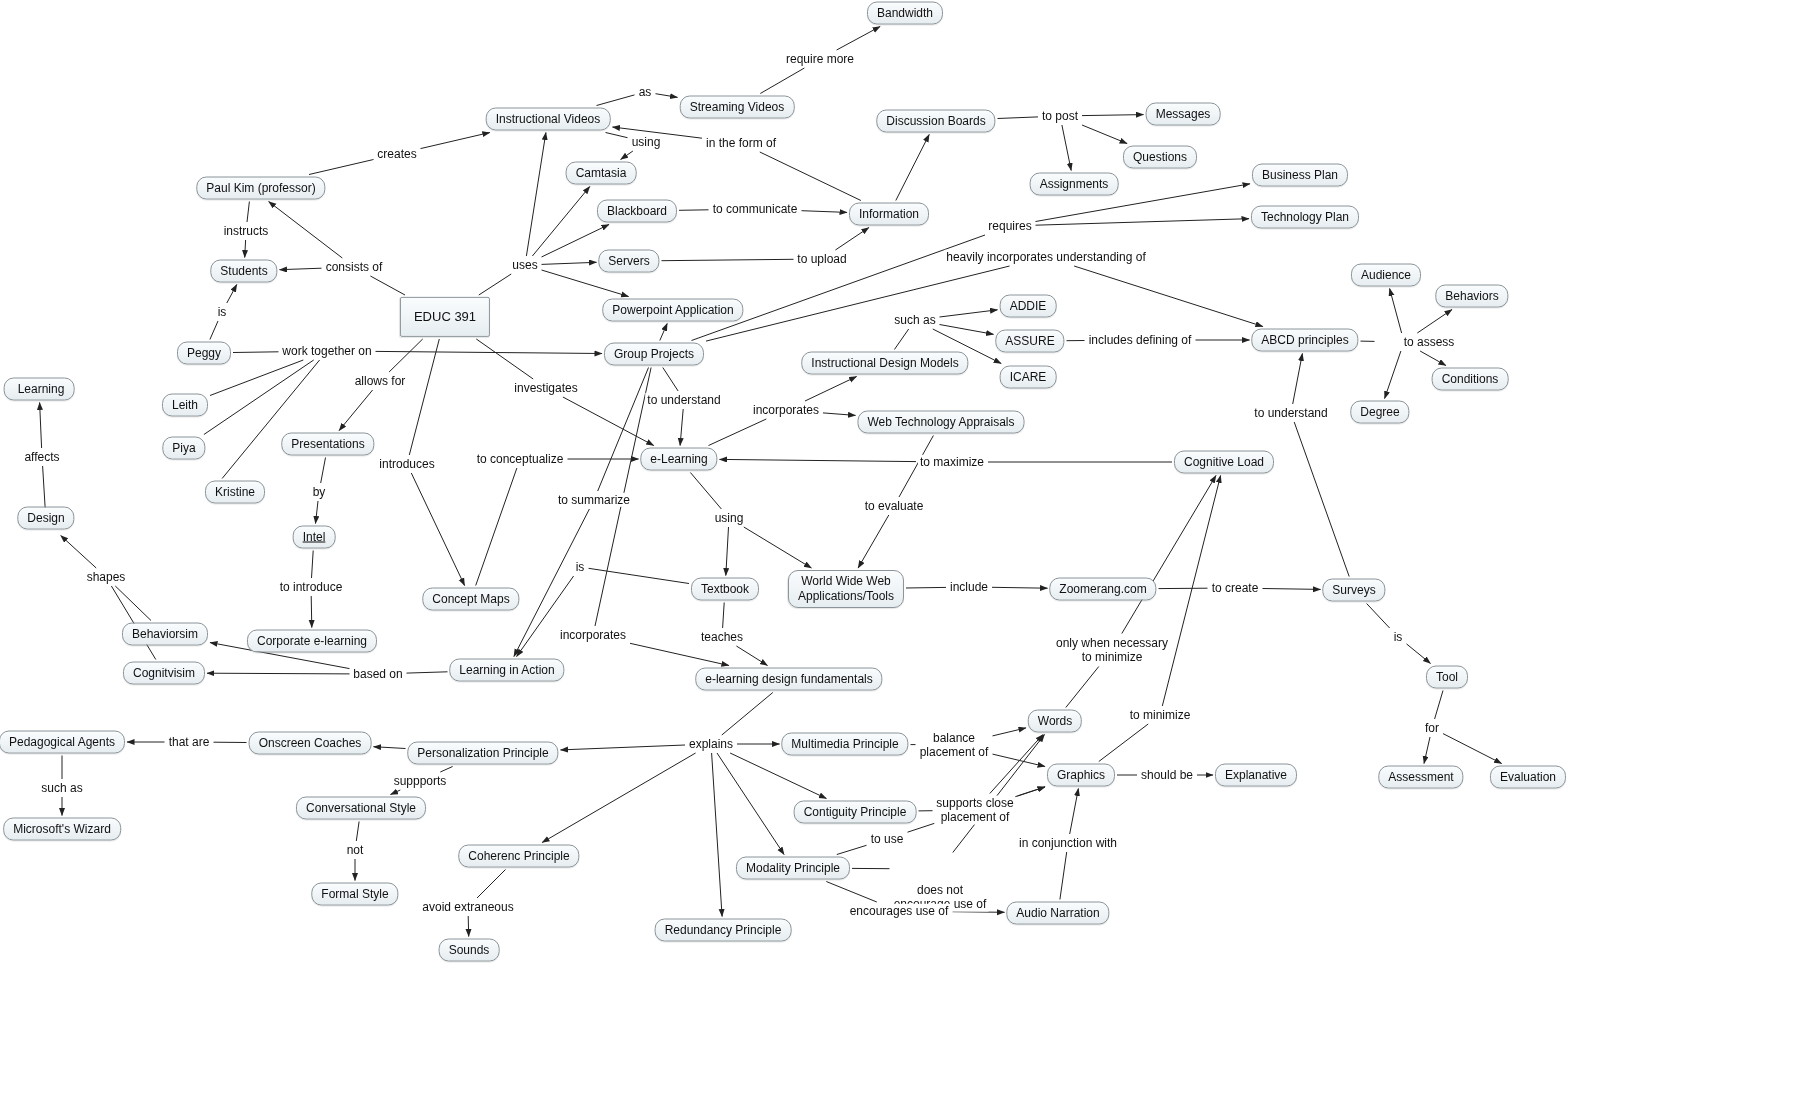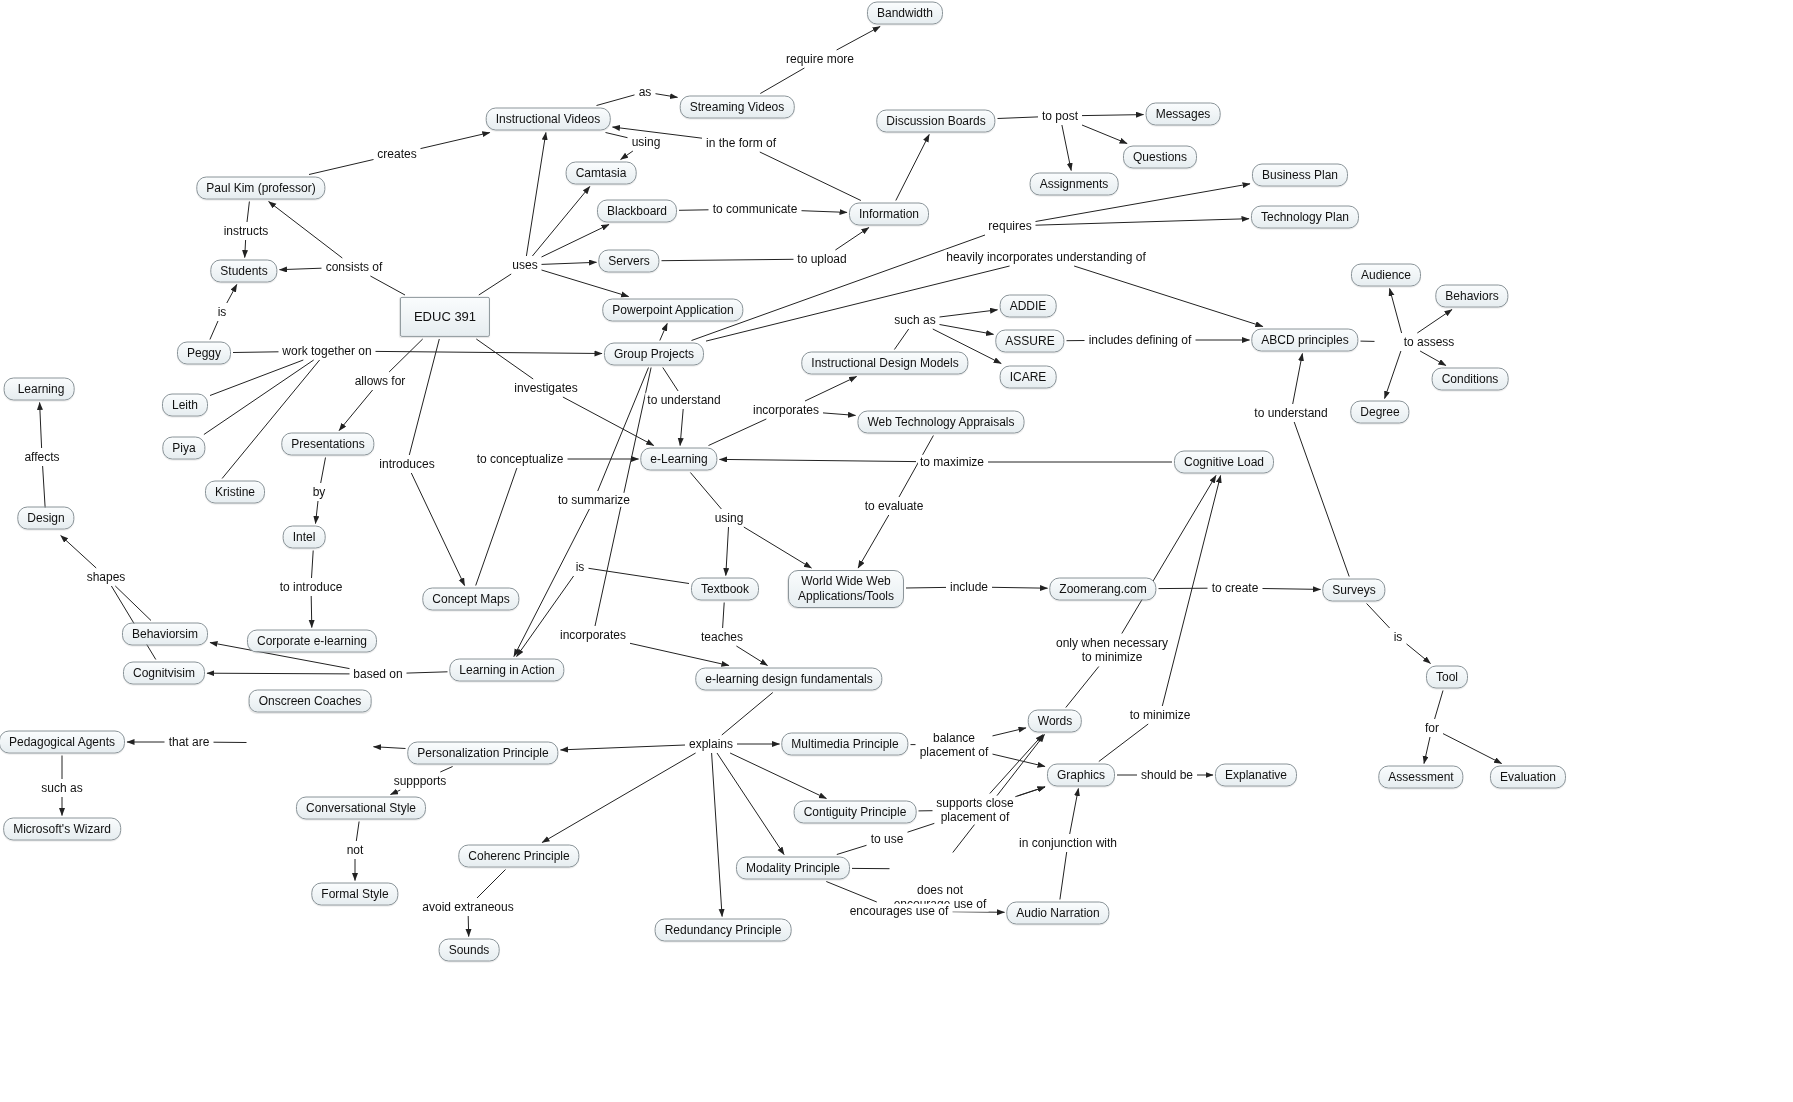--- a/index.html
+++ b/index.html
@@ -223,35 +223,35 @@
     <div class="node" style="left: 185px; top: 405px;">Leith</div>
     <div class="node" style="left: 39px; top: 389px; padding-left: 13px;">Learning</div>
     <div class="node" style="left: 1380px; top: 412px;">Degree</div>
     <div class="node" style="left: 184px; top: 448px;">Piya</div>
     <div class="node" style="left: 328px; top: 444px;">Presentations</div>
     <div class="node" style="left: 941px; top: 422px;">Web Technology Appraisals</div>
     <div class="node" style="left: 679px; top: 459px;">e-Learning</div>
     <div class="node" style="left: 1224px; top: 462px;">Cognitive Load</div>
     <div class="node" style="left: 211px; top: 492px; margin-left: 24px;">Kristine</div>
     <div class="node" style="left: 46px; top: 518px;">Design</div>
-    <div class="node" style="left: 304px; top: 537px;">Intel</div>
+    <div class="node" style="left: 314px; top: 537px; text-decoration: underline;">Intel</div>
     <div class="node" style="left: 471px; top: 599px;">Concept Maps</div>
     <div class="node" style="left: 725px; top: 589px;">Textbook</div>
     <div class="node" style="left: 846px; top: 589px;">World Wide Web
 Applications/Tools</div>
     <div class="node" style="left: 1103px; top: 589px;">Zoomerang.com</div>
     <div class="node" style="left: 1354px; top: 590px;">Surveys</div>
     <div class="node" style="left: 165px; top: 634px;">Behaviorsim</div>
     <div class="node" style="left: 312px; top: 641px;">Corporate e-learning</div>
     <div class="node" style="left: 164px; top: 673px;">Cognitvisim</div>
     <div class="node" style="left: 507px; top: 670px;">Learning in Action</div>
     <div class="node" style="left: 789px; top: 679px;">e-learning design fundamentals</div>
     <div class="node" style="left: 1447px; top: 677px;">Tool</div>
     <div class="node" style="left: 62px; top: 742px;">Pedagogical Agents</div>
-    <div class="node" style="left: 310px; top: 701px; border-radius: 9px;">Onscreen Coaches</div>
+    <div class="node" style="left: 310px; top: 743px;">Onscreen Coaches</div>
     <div class="node" style="left: 483px; top: 753px;">Personalization Principle</div>
     <div class="node" style="left: 845px; top: 744px;">Multimedia Principle</div>
     <div class="node" style="left: 1055px; top: 721px;">Words</div>
     <div class="node" style="left: 1081px; top: 775px;">Graphics</div>
     <div class="node" style="left: 1256px; top: 775px;">Explanative</div>
     <div class="node" style="left: 62px; top: 829px;">Microsoft's Wizard</div>
     <div class="node" style="left: 361px; top: 808px;">Conversational Style</div>
     <div class="node" style="left: 855px; top: 812px;">Contiguity Principle</div>
     <div class="node" style="left: 519px; top: 856px;">Coherenc Principle</div>
     <div class="node" style="left: 793px; top: 868px;">Modality Principle</div>

